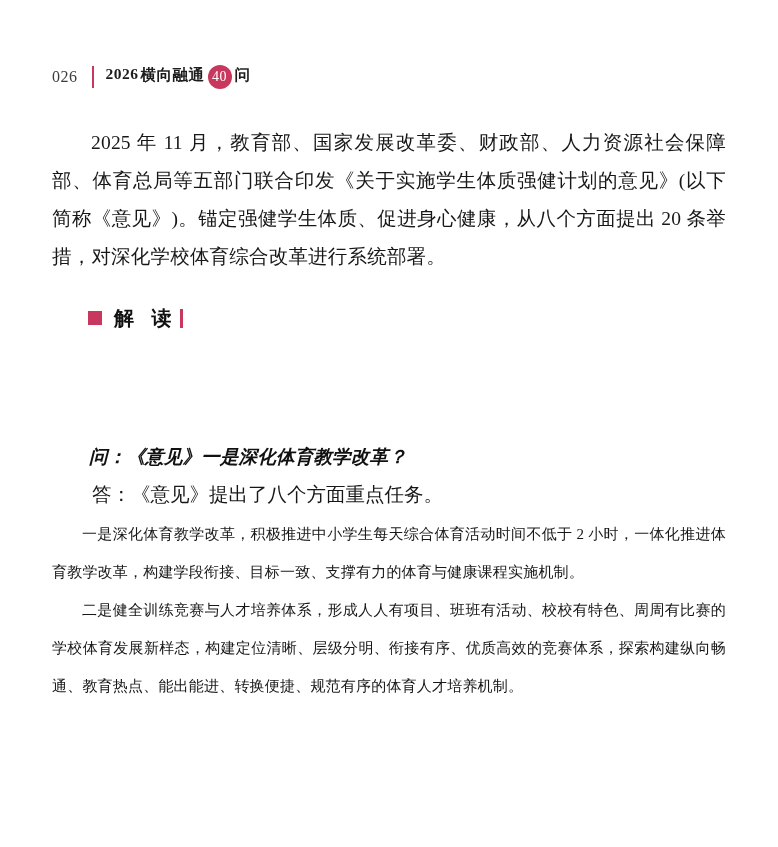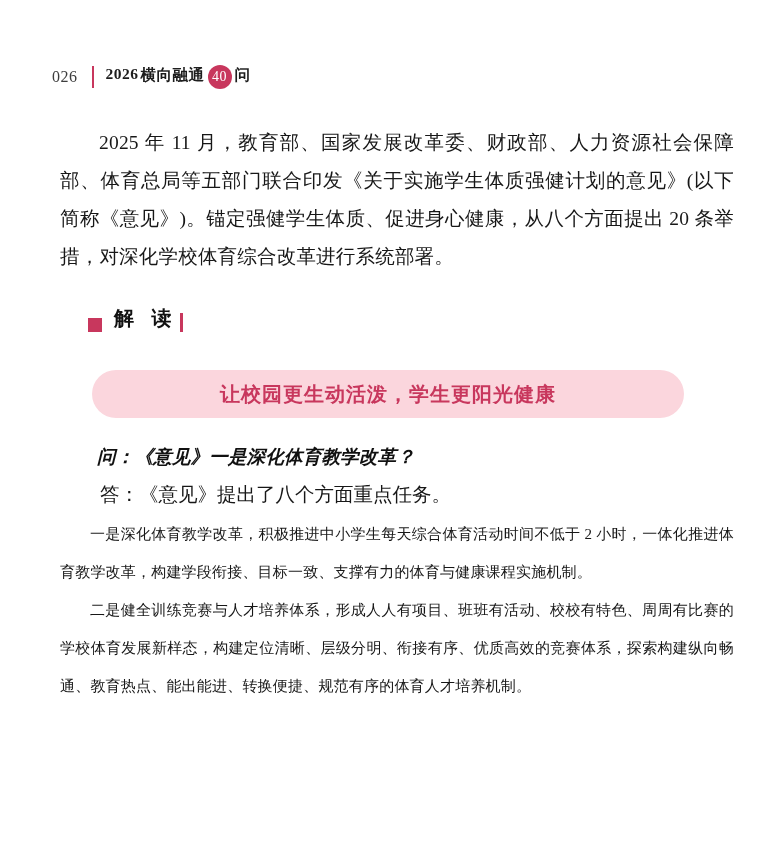--- a/index.html
+++ b/index.html
@@ -69,42 +69,42 @@
     font-family: "Liberation Serif", serif;
     font-size: 14px;
     font-weight: normal;
     margin: 0 3px;
     line-height: 1;
   }
 
   
   .body-block {
     position: absolute;
-    left: 60px;
+    left: 52px;
     width: 674px;
   }
   p.para {
     margin: 0 0 0 0;
     font-size: 19.5px;
     line-height: 38px;
     text-align: justify;
     text-justify: inter-ideograph;
     text-indent: 2em;
     color: #171717;
     letter-spacing: 0.2px;
   }
   #intro-block { top: 124px; }
 
   
   .section-marker {
     position: absolute;
     left: 88px;
     top: 304px;
     display: flex;
-    align-items: flex-end;
+    align-items: center;
     height: 28px;
   }
   .sq {
     width: 14px;
     height: 14px;
     background: #c8375d;
     margin-right: 12px;
   }
   .section-marker .label {
     font-family: "Liberation Sans", sans-serif;
@@ -191,23 +191,20 @@
   <div class="body-block" id="intro-block">
     <p class="para">2025 年 11 月，教育部、国家发展改革委、财政部、人力资源社会保障部、体育总局等五部门联合印发《关于实施学生体质强健计划的意见》(以下简称《意见》)。锚定强健学生体质、促进身心健康，从八个方面提出 20 条举措，对深化学校体育综合改革进行系统部署。</p>
   </div>
 
   <div class="section-marker">
     <span class="sq"></span>
     <span class="label">解 读</span>
     <span class="bar"></span>
   </div>
 
-  <div class="banner">
-    <span>让校园更生动活泼，学生更阳光健康</span>
-  </div>
 
   <div class="body-block" id="qa-block">
     <p class="question">问：《意见》一是深化体育教学改革？</p>
     <p class="answer">答：《意见》提出了八个方面重点任务。</p>
     <p class="item">一是深化体育教学改革，积极推进中小学生每天综合体育活动时间不低于 2 小时，一体化推进体育教学改革，构建学段衔接、目标一致、支撑有力的体育与健康课程实施机制。</p>
     <p class="item">二是健全训练竞赛与人才培养体系，形成人人有项目、班班有活动、校校有特色、周周有比赛的学校体育发展新样态，构建定位清晰、层级分明、衔接有序、优质高效的竞赛体系，探索构建纵向畅通、教育热点、能出能进、转换便捷、规范有序的体育人才培养机制。</p>
   </div>
 
 </div>
 

